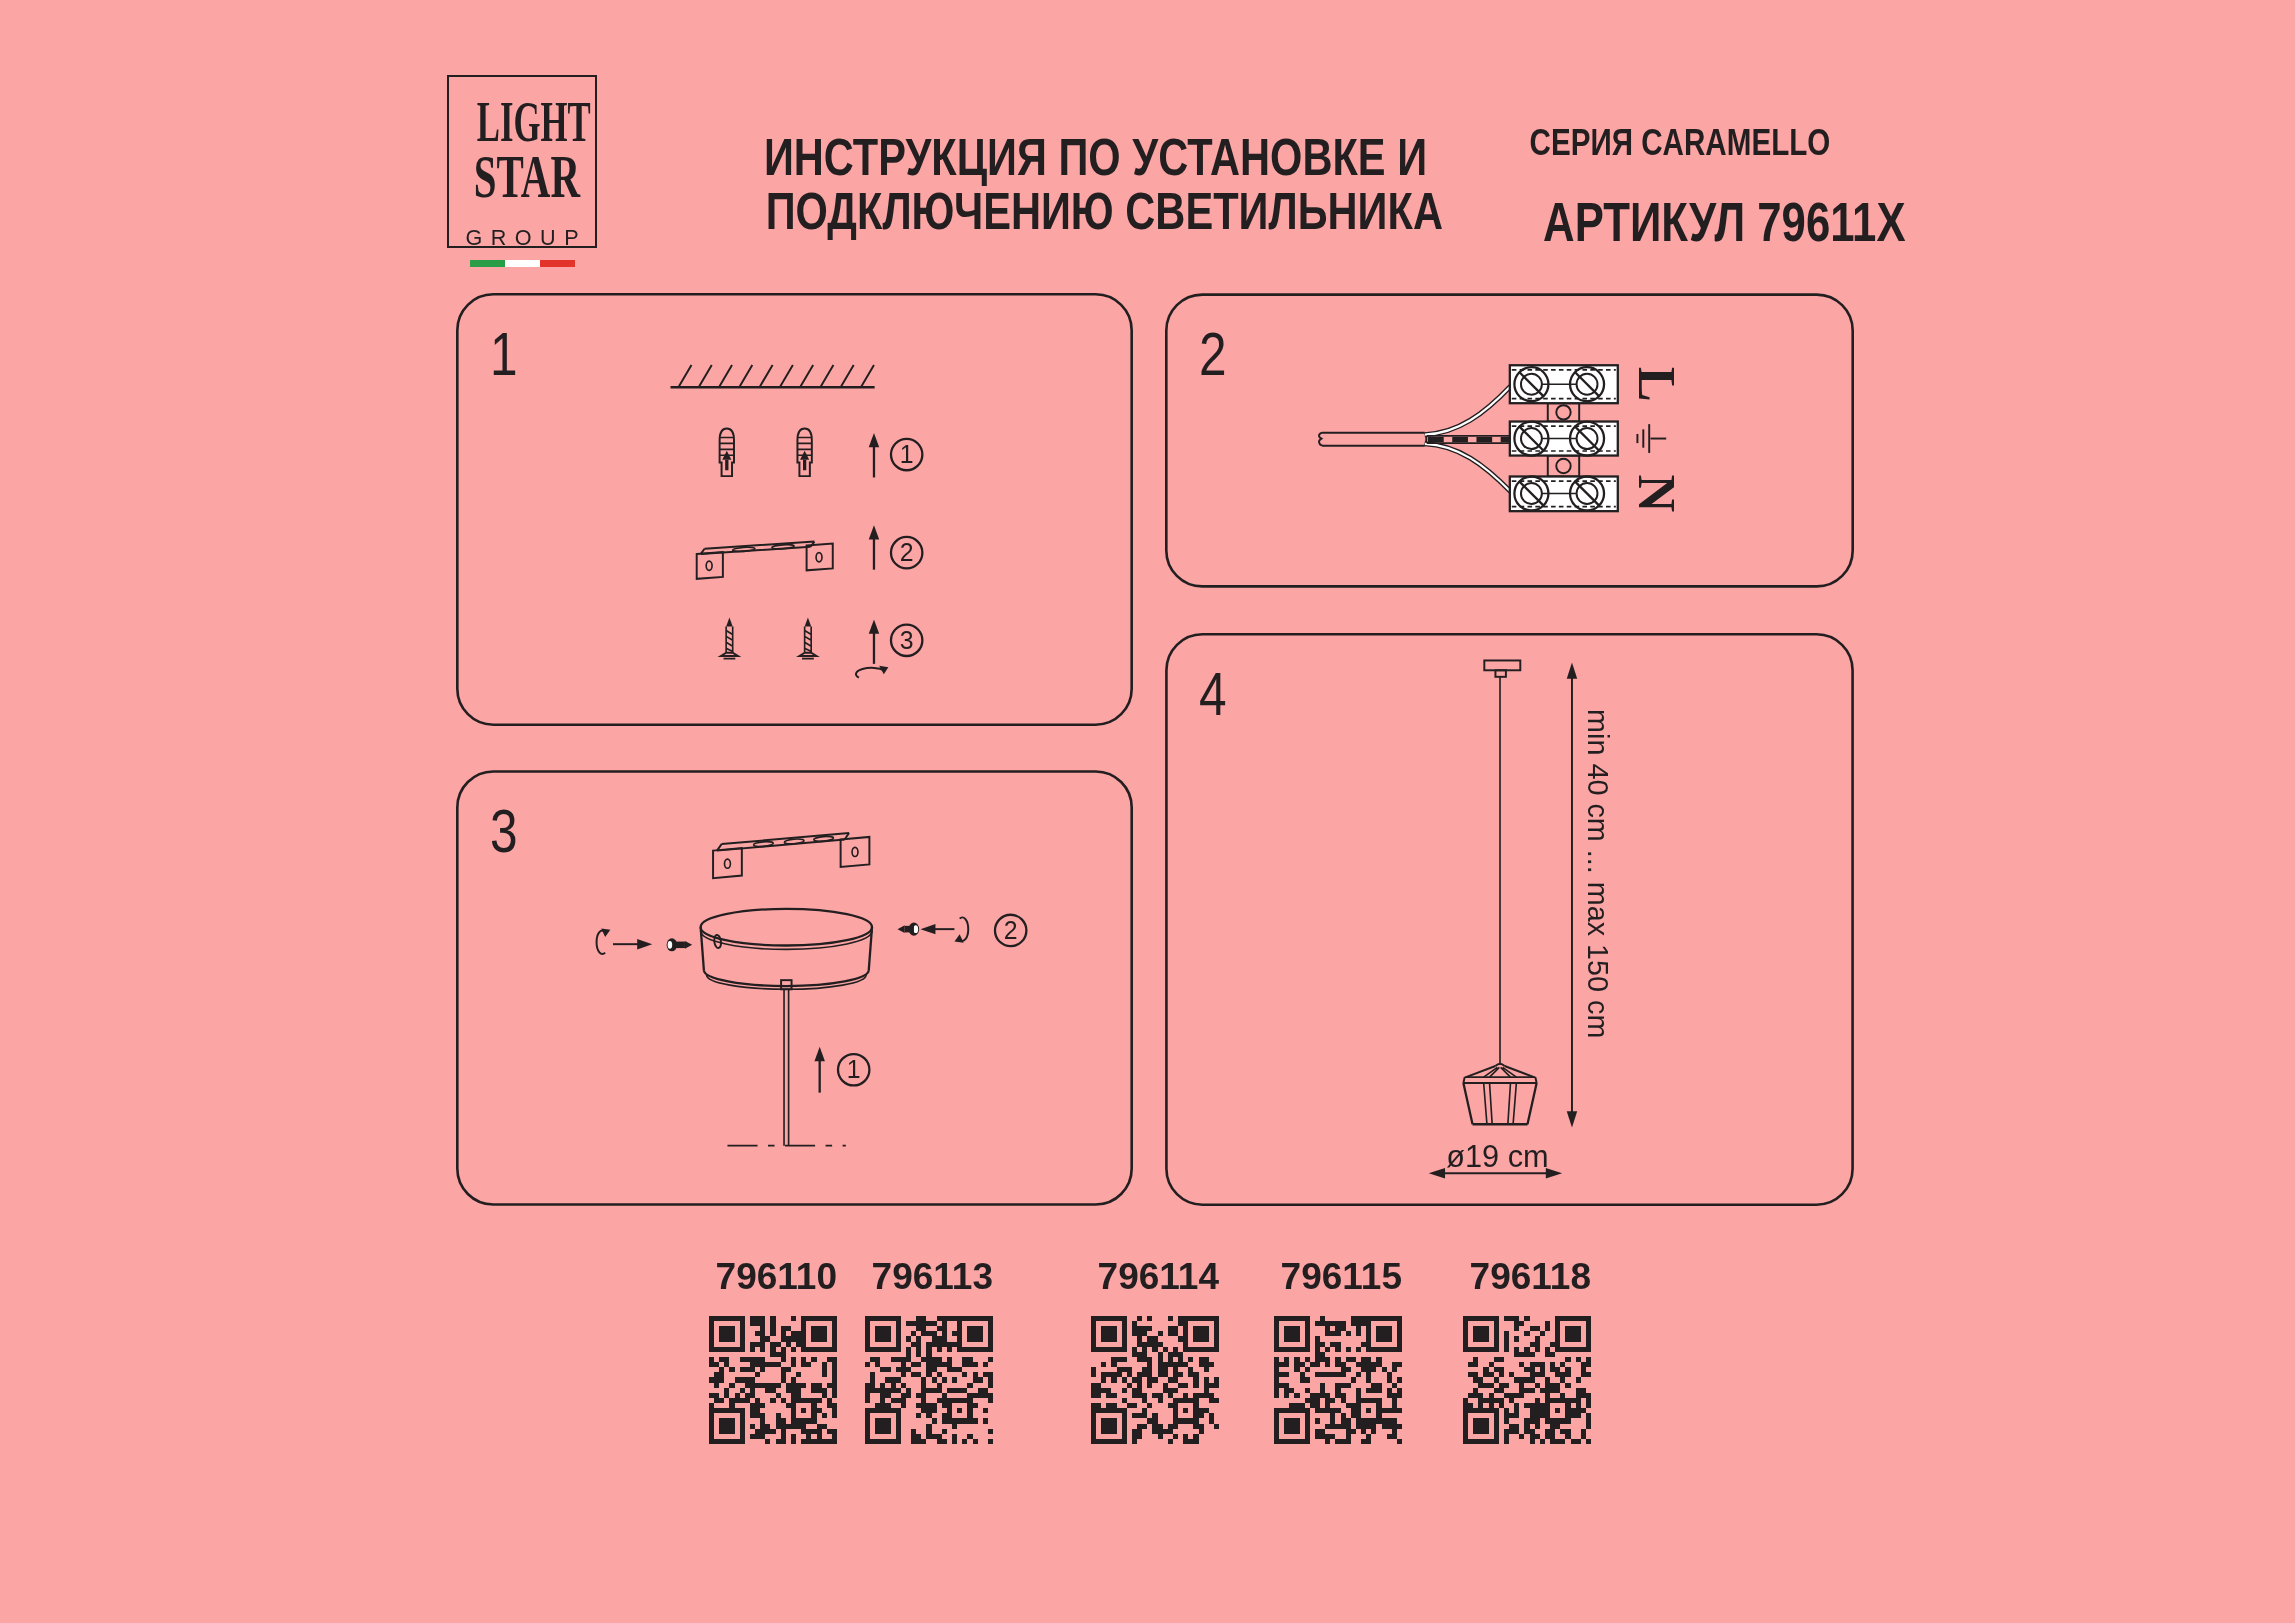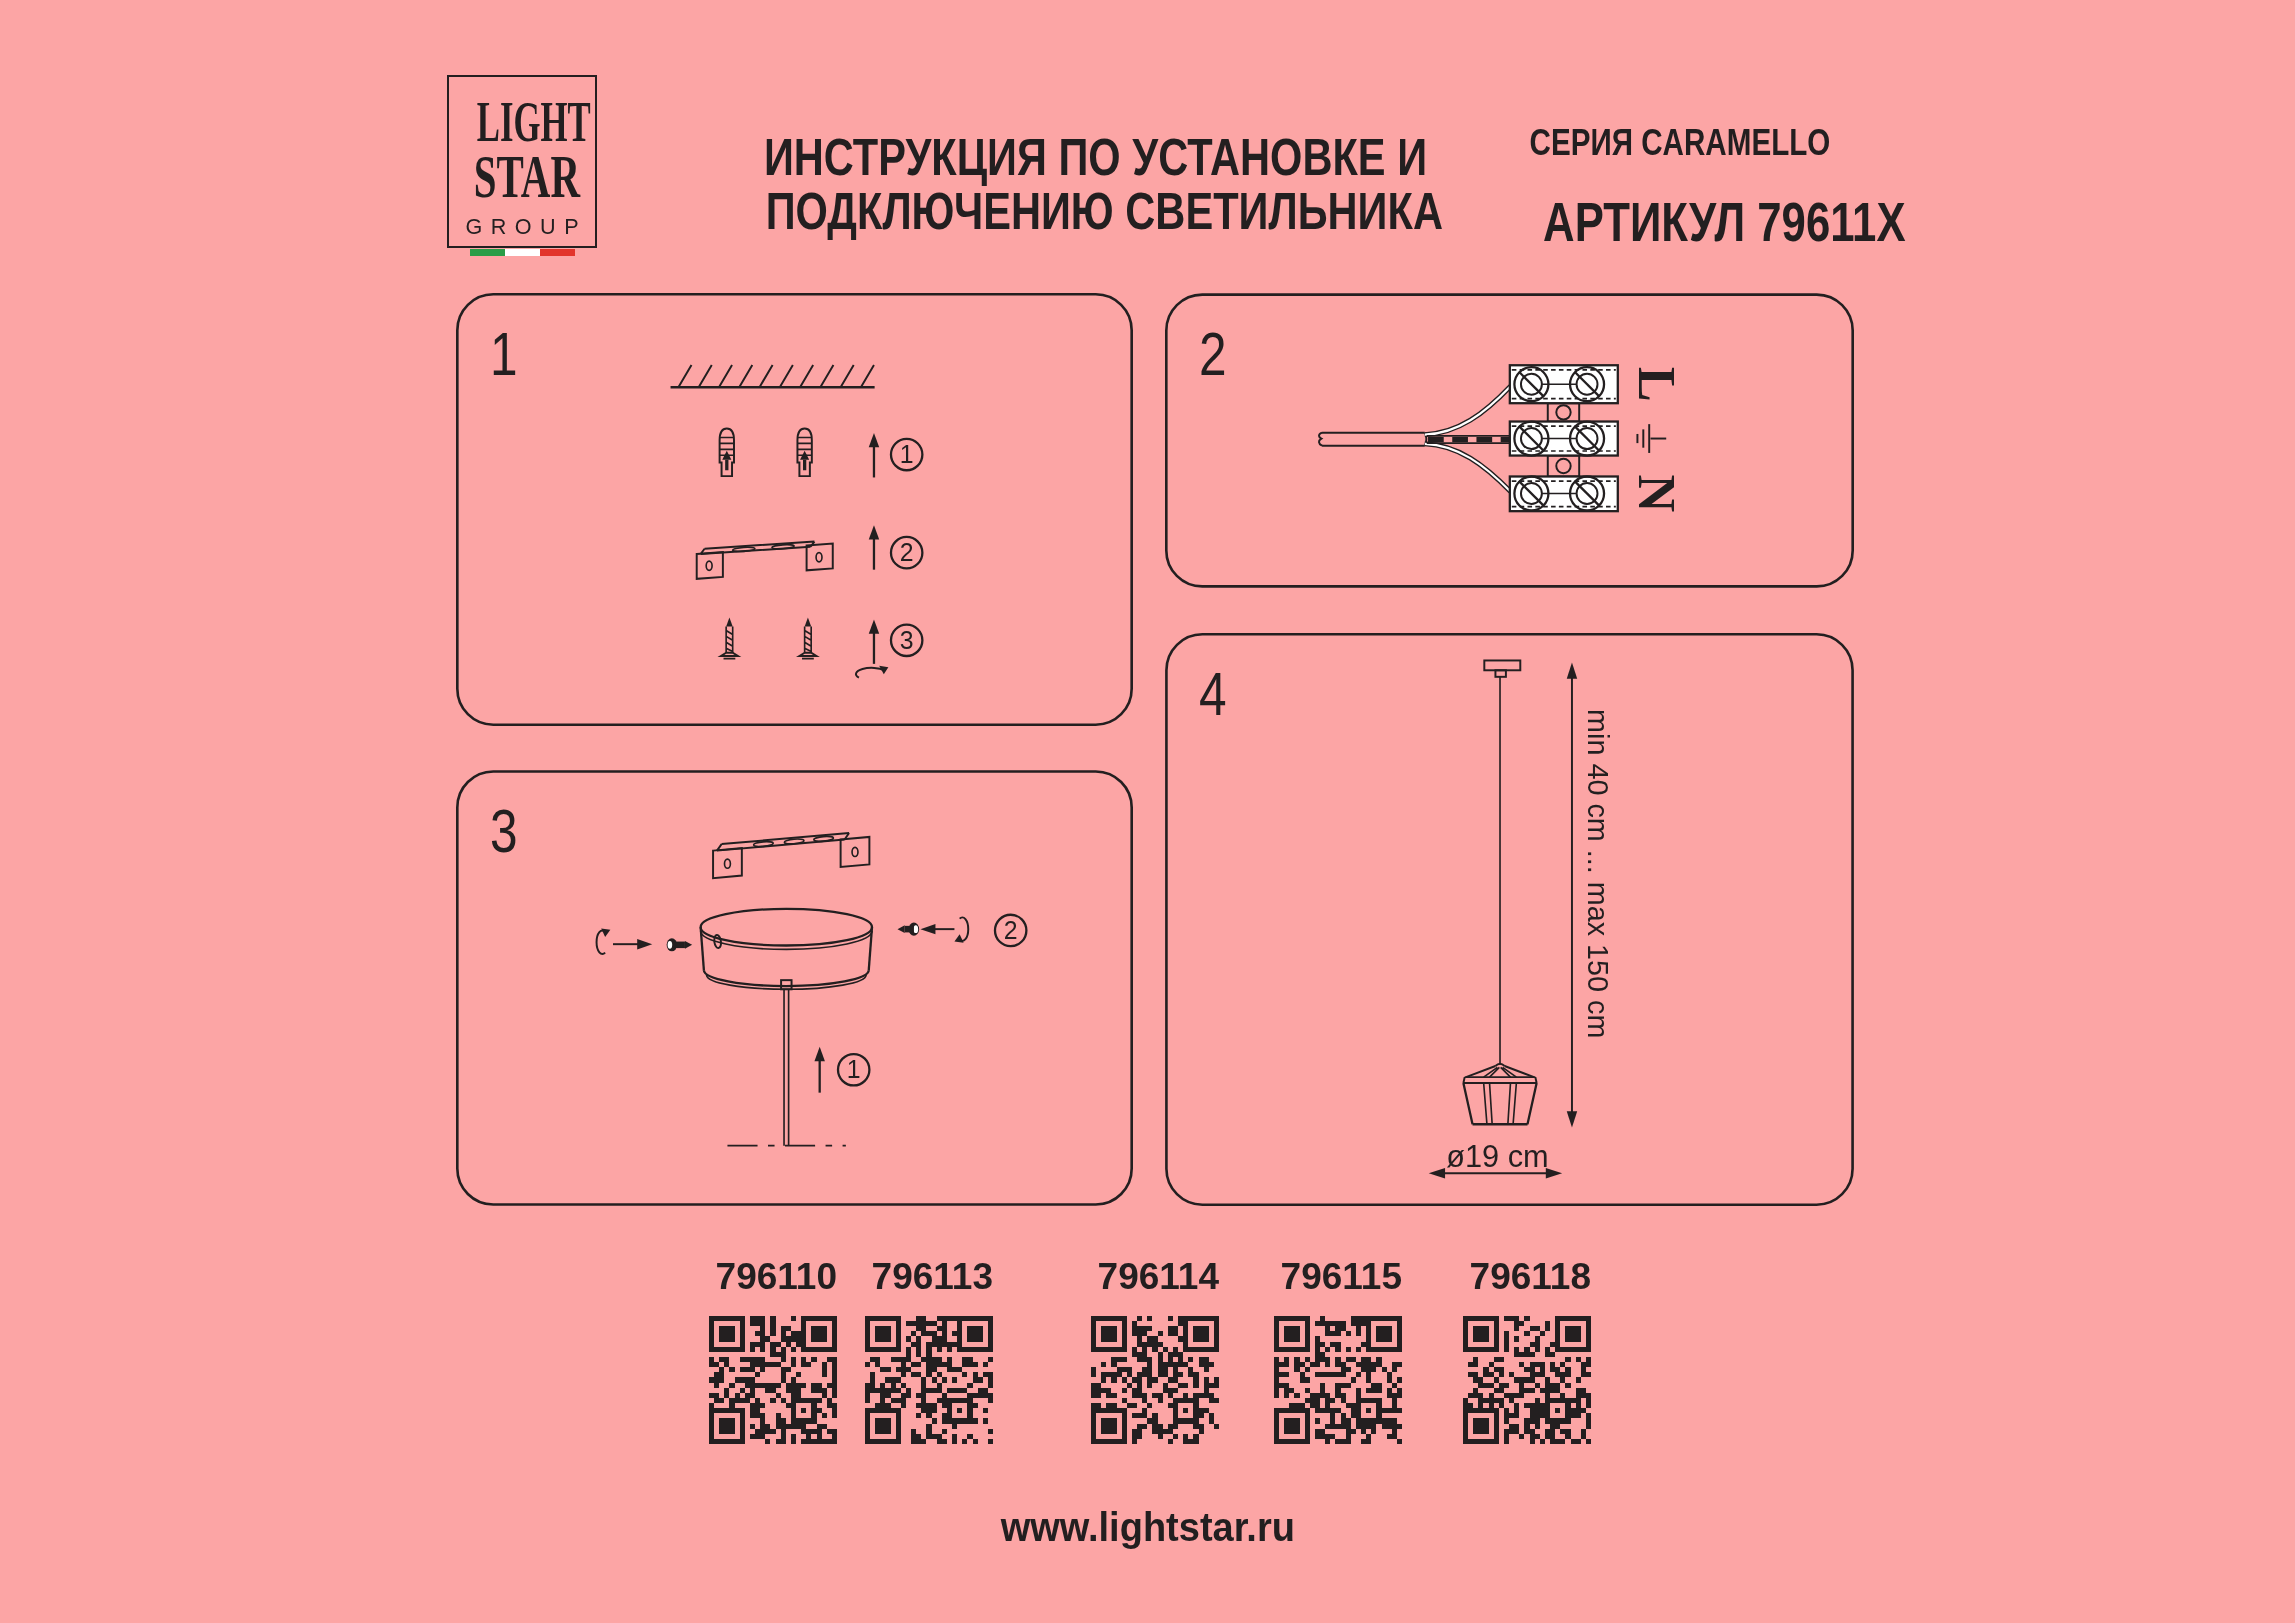--- a/index.html
+++ b/index.html
@@ -7,21 +7,21 @@
         font-family:"Liberation Sans",sans-serif;}
   .cx{display:inline-block;transform:scaleX(0.8);transform-origin:center;white-space:nowrap;}
   .cxl{display:inline-block;transform:scaleX(0.8);transform-origin:left center;white-space:nowrap;}
 
   
   .logo-box{position:absolute;left:447px;top:75px;width:150px;height:173px;
             border:2px solid currentColor;box-sizing:border-box;text-align:center;}
   .logo-word{font-family:"Liberation Serif",serif;font-weight:bold;line-height:1;}
   .logo-light{font-size:56px;margin-top:17px;transform:scaleX(0.62);transform-origin:center;}
   .logo-star{font-size:62px;margin-top:-5.2px;transform:scaleX(0.66);transform-origin:center;}
-  .logo-group{font-size:21.6px;letter-spacing:8.5px;margin-top:7px;margin-right:-8.5px;font-weight:400;}
+  .logo-group{font-size:21.6px;letter-spacing:8.5px;margin-top:18px;margin-right:-8.5px;font-weight:400;}
   .flag{width:105px;height:6.5px;margin:9.2px auto 0;display:flex;}
   .flag div{flex:1;height:100%;}
 
   .title{position:absolute;left:681px;top:130px;width:720px;
          font-weight:bold;font-size:52px;line-height:54px;}
   .series{position:absolute;left:1492px;top:124px;width:367px;text-align:center;
           font-weight:bold;font-size:37px;line-height:1;}
   .article{position:absolute;left:1492px;top:194px;width:367px;text-align:right;
            font-weight:bold;font-size:56px;line-height:1;}
   .article .cx{transform:scaleX(0.78);}
@@ -1966,18 +1966,15 @@
           <rect x="17" y="24" width="1" height="1"></rect>
           <rect x="18" y="24" width="1" height="1"></rect>
           <rect x="19" y="24" width="1" height="1"></rect>
           <rect x="21" y="24" width="1" height="1"></rect>
           <rect x="22" y="24" width="1" height="1"></rect>
           <rect x="24" y="24" width="1" height="1"></rect>
         </g>
       </svg>
   </div>
 
-  <div class="url">
-    <span class="cx" style="transform:scaleX(0.95)">www.lightstar.ru</span>
-  </div>
 
 </div>
 
 
 </body></html>

